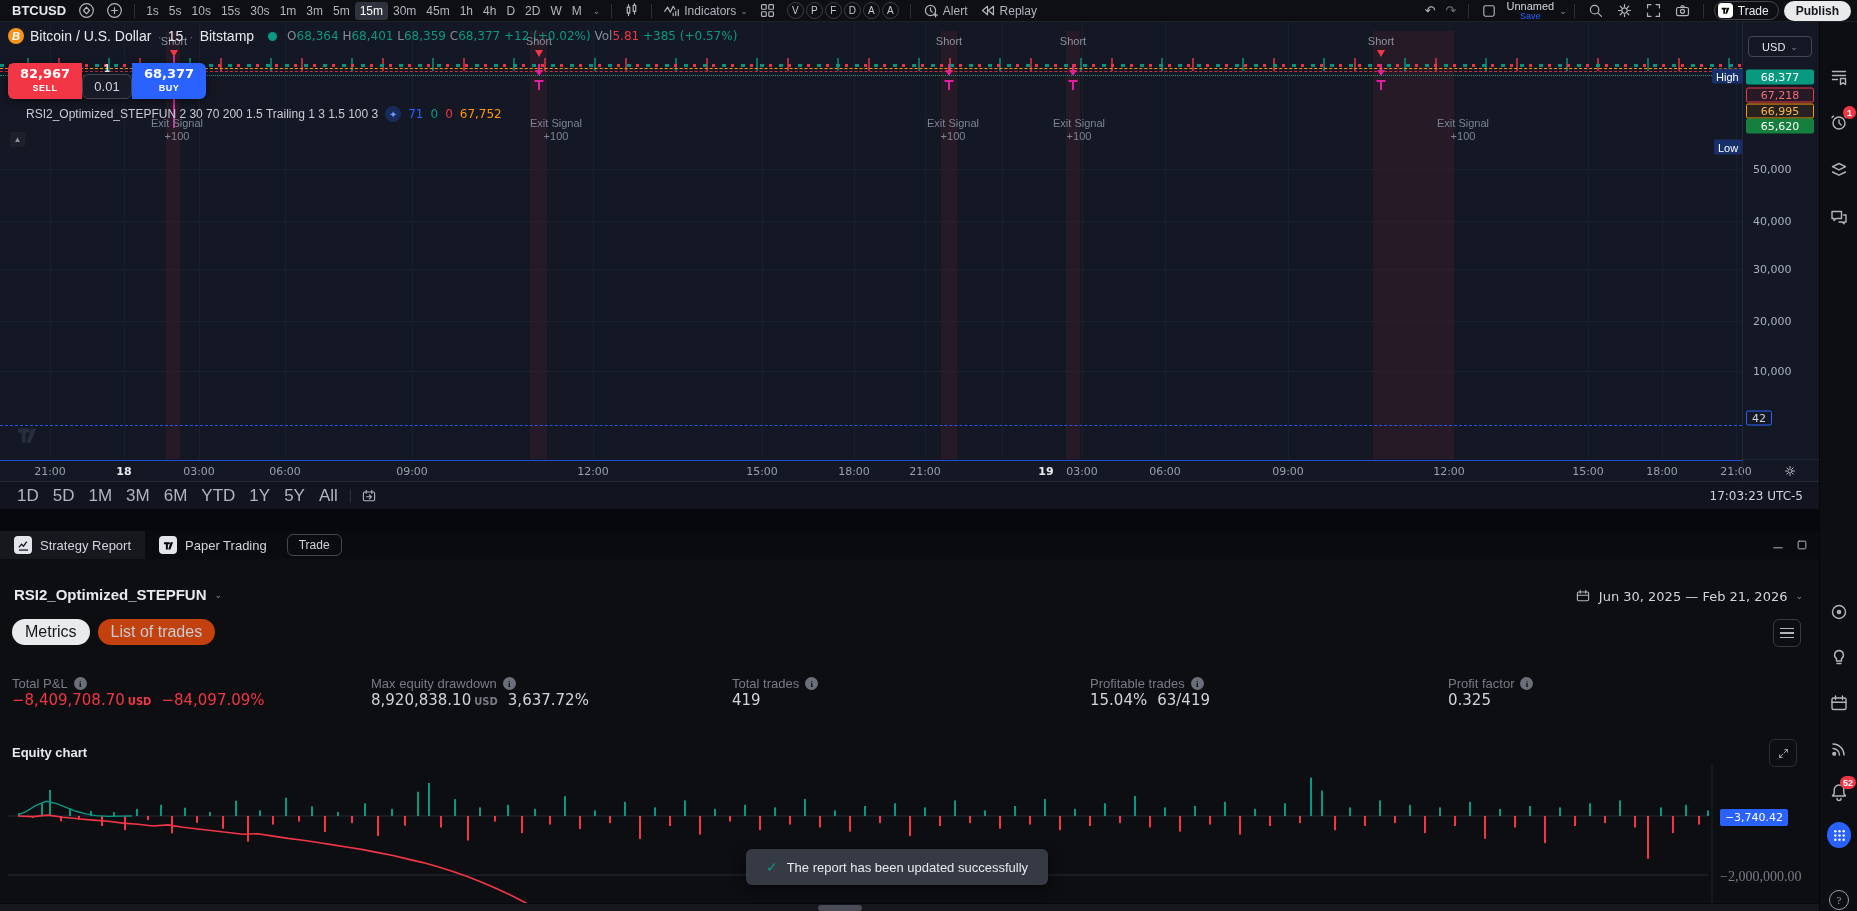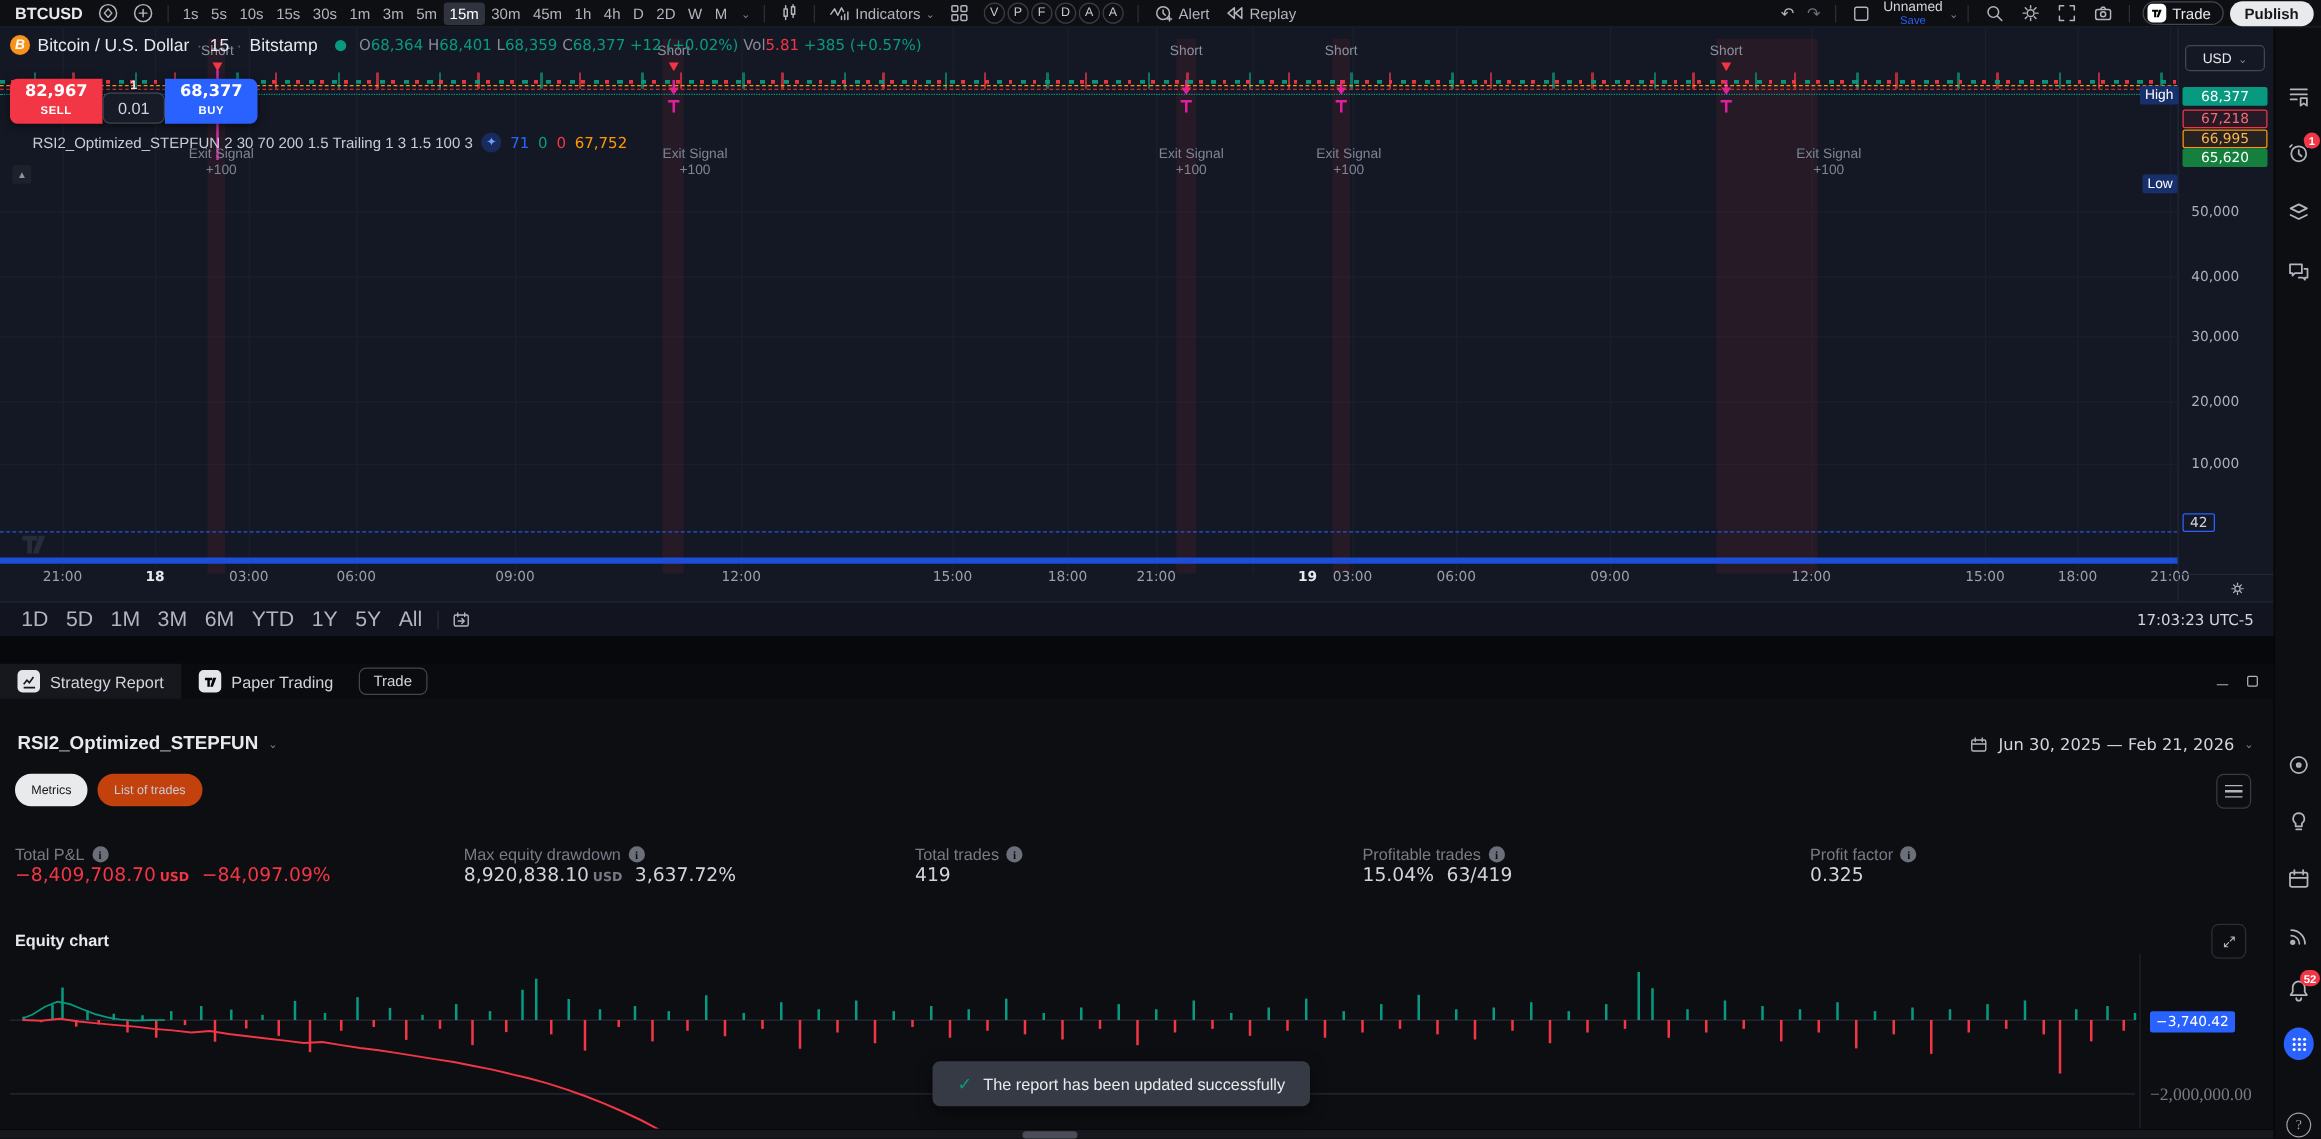--- a/index.html
+++ b/index.html
@@ -32,21 +32,21 @@
 
   
   #body{display:flex;height:889px}
   #left{width:1819px;position:relative;flex:none}
   #rail{width:38px;flex:none;background:#0d0e11;border-left:1px solid #05060a;position:relative}
 
   
   #chart{position:relative;height:487px;background:#141824}
   #canvas{position:absolute;left:0;top:0;width:1742px;height:437px;overflow:hidden}
   #paxis{position:absolute;left:1742px;top:0;width:77px;height:437px;border-left:1px solid #222736;cursor:ns-resize}
-  #taxis{position:absolute;left:0;top:424px;width:1742px;height:22px;border-top:5px solid #1d4ed8;cursor:ew-resize}
+  #taxis{position:absolute;left:0;top:438px;width:1742px;height:22px;border-top:1px solid #1d4ed8;cursor:ew-resize}
   #acorner{position:absolute;left:1742px;top:437px;width:77px;height:22px;border-top:1px solid #222736;
     border-left:1px solid #222736;display:flex;align-items:center;padding-left:40px}
   #cfooter{position:absolute;left:0;top:459px;width:1819px;height:28px;border-top:1px solid #222736;
     display:flex;align-items:center;padding:0 10px;background:#12151f}
 
   .vgrid{position:absolute;top:0;width:1px;height:437px;background:#1a1f2c}
   .hgrid{position:absolute;left:0;width:1742px;height:1px;background:#1a1f2c}
   .chart-line{position:absolute;left:0;width:1742px;height:0}
   .band{position:absolute;top:9px;height:428px;background:rgba(242,54,69,.08)}
   .short-label{position:absolute;transform:translateX(-50%);font-size:11px;color:#8b91a0;top:13px}
@@ -127,21 +127,21 @@
   .tab-ico-sq{width:18px;height:18px;border-radius:4px;background:#e3e5ea;display:flex;align-items:center;justify-content:center}
   .trade-outline-btn{align-self:center;border:1px solid #434651;border-radius:6px;padding:3px 11px;
     font-size:12px;color:#d1d4dc;margin-left:6px;cursor:pointer}
   .winctl{position:absolute;top:5px;width:18px;height:18px;display:flex;align-items:center;justify-content:center;cursor:pointer}
 
   #strat-name-row{position:absolute;left:14px;top:77px;display:flex;align-items:center;gap:8px;cursor:pointer}
   #strat-name-row .nm{font-size:15px;font-weight:bold;color:#e8e9ed}
   #date-range{position:absolute;top:79px;right:16px;display:flex;align-items:center;gap:8px;font-size:13px;
     color:#d1d4dc;cursor:pointer;font-family:"DejaVu Sans",sans-serif}
 
-  .pill{height:26px;border-radius:13px;display:flex;align-items:center;padding:0 13px;font-size:10px;cursor:pointer}
+  .pill{height:26px;border-radius:13px;display:flex;align-items:center;padding:0 13px;font-size:16px;cursor:pointer}
   .pill.on{background:#e9eaec;color:#15171c}
   .pill.off{background:#c2410c;color:#c8ccd6;margin-left:8px}
   #pills-row{position:absolute;left:12px;top:110px;display:flex}
   #report-settings{position:absolute;right:18px;top:110px;width:28px;height:28px;border:1px solid #363a45;
     border-radius:6px;display:flex;flex-direction:column;align-items:center;justify-content:center;gap:3px;cursor:pointer}
   #report-settings i{display:block;width:14px;height:1.5px;background:#b2b5be}
 
   .metric{position:absolute;top:167px}
   .m-label{font-size:13px;color:#787b86;display:flex;align-items:center;gap:6px}
   .info-i{width:13px;height:13px;border-radius:50%;background:#6b6f7a;color:#0d0e12;font-size:9px;font-weight:bold;

